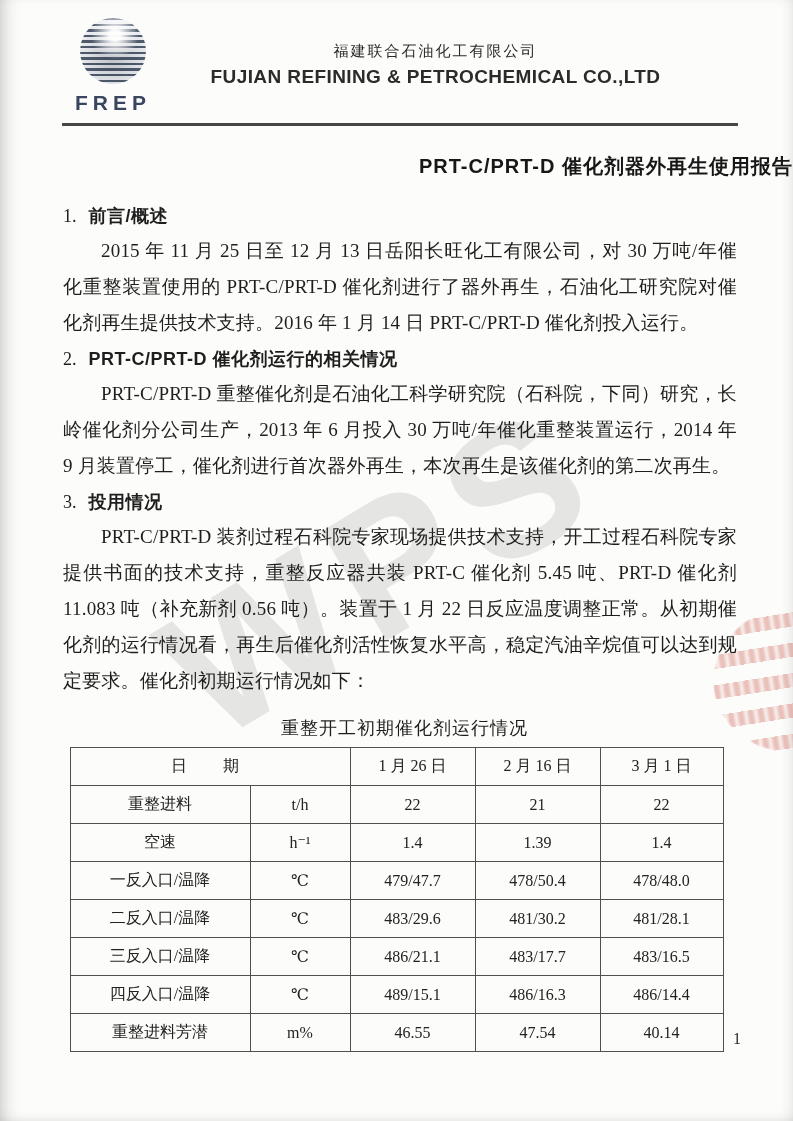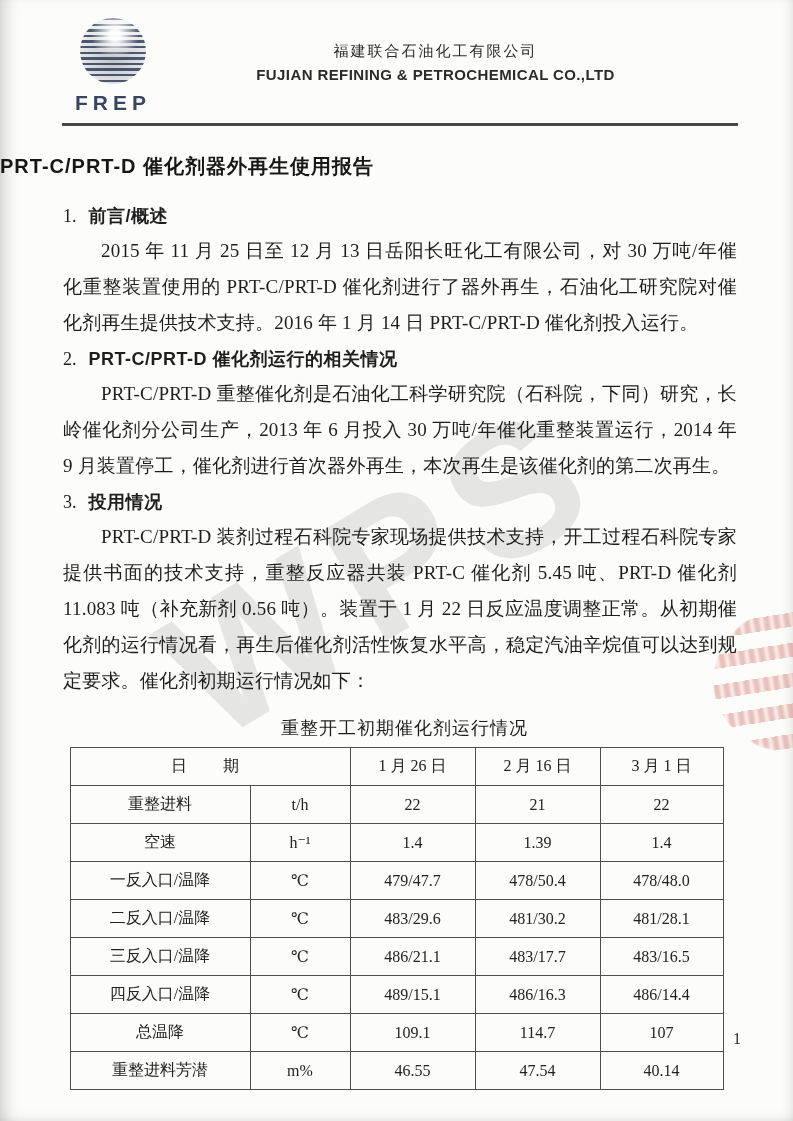--- a/index.html
+++ b/index.html
@@ -64,27 +64,27 @@
     margin-top:7px; width:78px; text-align:center;
     font-family:"Liberation Sans","DejaVu Sans",sans-serif;
     font-weight:bold; font-size:21px; letter-spacing:5px;
     color:#3a4660;
   }
   .company{ flex:1; text-align:center; padding-top:24px; padding-right:60px; }
   .company-cn{ font-size:15px; letter-spacing:2px; color:#2a2a2a; }
   .company-en{
     margin-top:5px;
     font-family:"Liberation Sans","DejaVu Sans",sans-serif;
-    font-weight:bold; font-size:15px; letter-spacing:.4px; color:#2b2b2b;
+    font-weight:bold; font-size:19px; letter-spacing:.4px; color:#2b2b2b;
   }
   .header-rule{ height:3px; background:#474747; margin:2px 55px 0 62px; }
   
   .doc-title{
     position:relative; z-index:3;
-    margin-top:27px; text-align:left;
+    margin-top:27px; text-align:right;
     font-family:"Liberation Sans","DejaVu Sans",sans-serif;
     font-weight:bold; font-size:20px; letter-spacing:1px; color:#171717;
   }
   .content{ position:relative; z-index:3; margin:4px 56px 0 63px; }
   .sec-heading{ margin-top:24px; font-size:18px; }
   .sec-heading .num{ font-family:"Liberation Serif","DejaVu Serif",serif; margin-right:12px; }
   .sec-heading .txt{
     font-family:"Liberation Sans","DejaVu Sans",sans-serif;
     font-weight:bold; letter-spacing:.5px;
   }
@@ -214,27 +214,20 @@
           <td>483/16.5</td>
         </tr>
         <tr>
           <td class="rlabel">四反入口/温降</td>
           <td class="runit">℃</td>
           <td>489/15.1</td>
           <td>486/16.3</td>
           <td>486/14.4</td>
         </tr>
         <tr>
-          <td class="rlabel">总温降</td>
-          <td class="runit">℃</td>
-          <td>109.1</td>
-          <td>114.7</td>
-          <td>107</td>
-        </tr>
-        <tr>
           <td class="rlabel">重整进料芳潜</td>
           <td class="runit">m%</td>
           <td>46.55</td>
           <td>47.54</td>
           <td>40.14</td>
         </tr>
       </tbody>
   </table>
 
   <div class="page-number">1</div>

